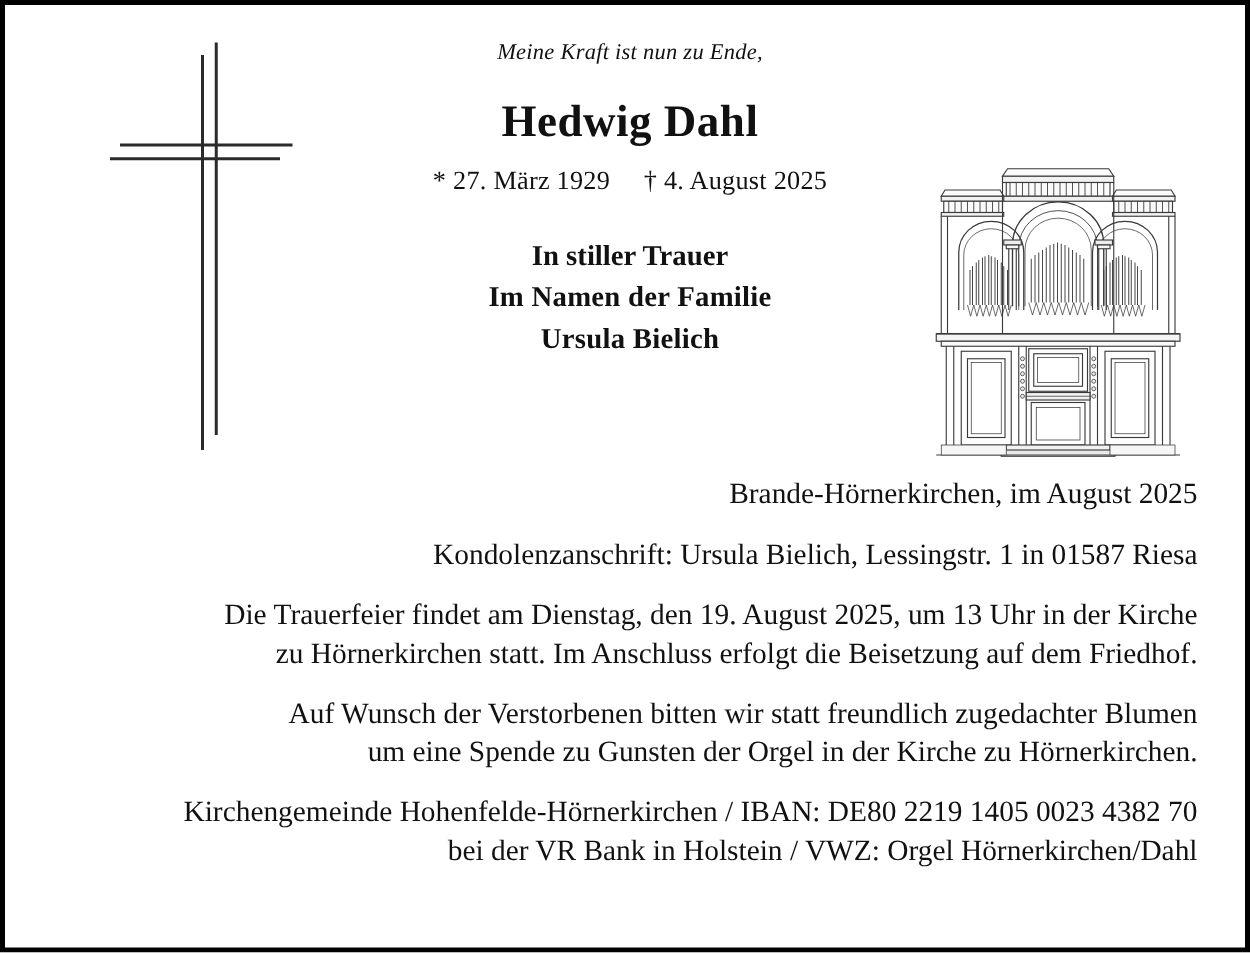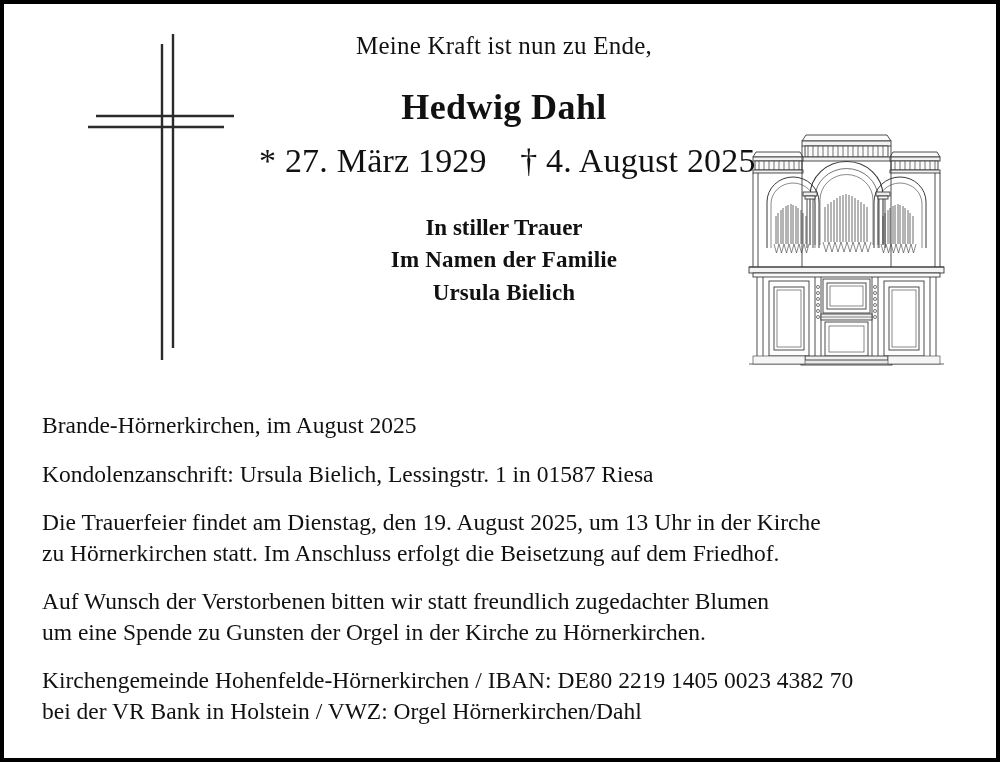--- a/index.html
+++ b/index.html
@@ -47,57 +47,59 @@
 
   .center-block {
     position: absolute;
     left: 255px;
     top: 26px;
     width: 490px;
     text-align: center;
   }
 
   .verse {
-    font-size: 25px;
+    font-style: italic;
+    font-size: 18px;
     line-height: 1.30;
     letter-spacing: 0.2px;
   }
   .verse div { white-space: nowrap; }
 
   .deceased-name {
     font-size: 36px;
     line-height: 1.0;
     margin-top: 26px;
     letter-spacing: 0.4px;
     font-weight: bold;
   }
 
   .life-dates {
-    font-size: 34px;
+    font-size: 21px;
     margin-top: 17px;
     letter-spacing: 0.2px;
     white-space: nowrap;
   }
   .life-dates .gap { display: inline-block; width: 16px; }
 
   .mourning {
     margin-top: 32px;
     font-size: 23px;
     line-height: 1.42;
   }
   .mourning .quiet { font-weight: bold; }
   .mourning .family,
   .mourning .signer { font-weight: bold; letter-spacing: 0.2px; }
 
   
   .body-block {
     position: absolute;
     left: 38px;
-    top: 406px;
+    top: 376px;
     width: 916px;
+    text-align: right;
   }
   .para {
     font-size: 23.5px;
     line-height: 1.30;
     margin-bottom: 18px;
   }
   .para:last-child { margin-bottom: 0; }
   .para .line { white-space: nowrap; display: block; }
 </style>
 </head>

